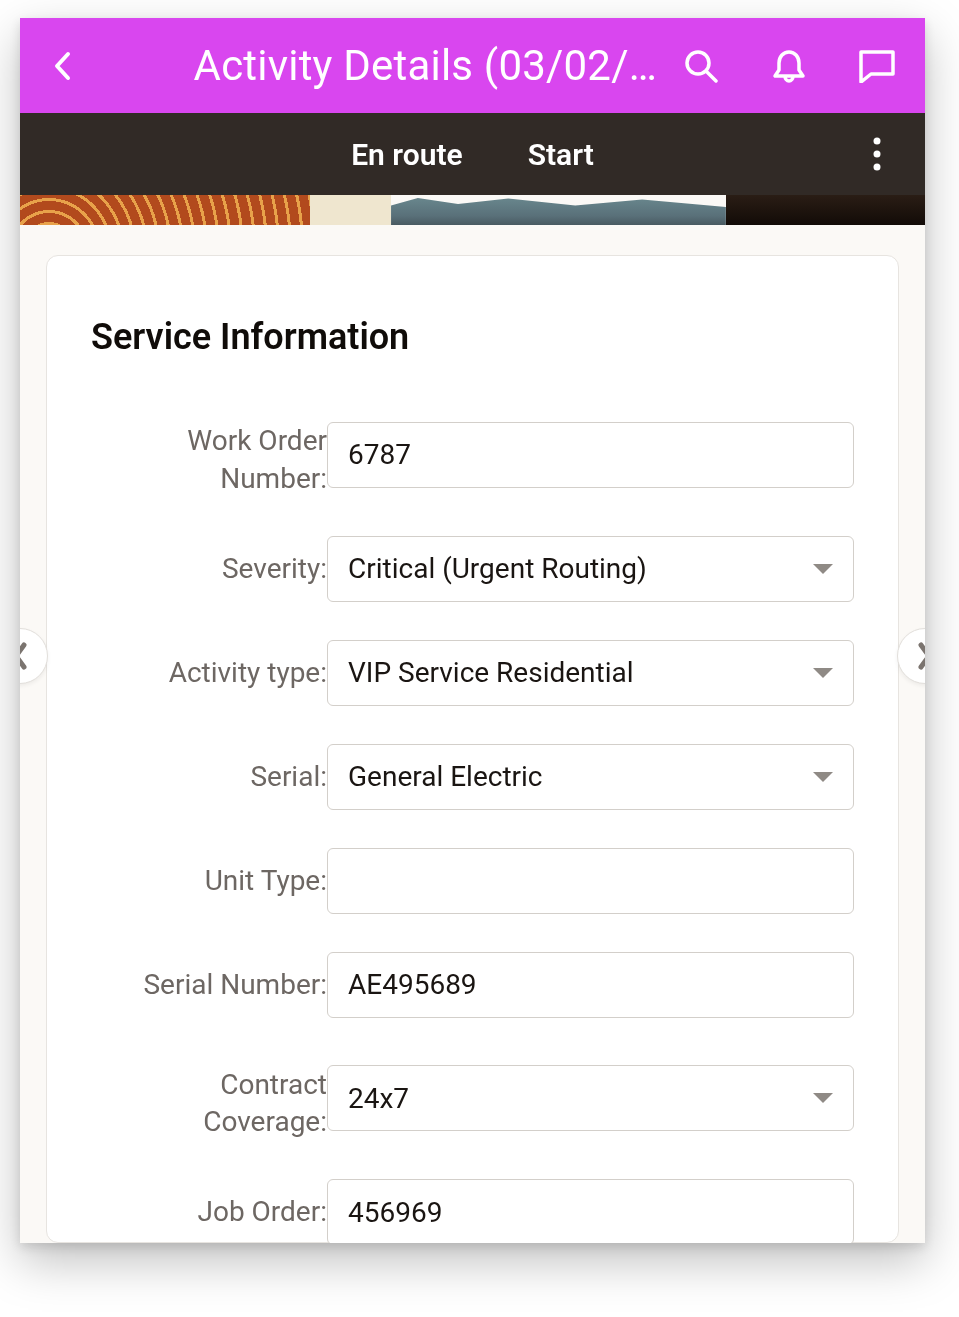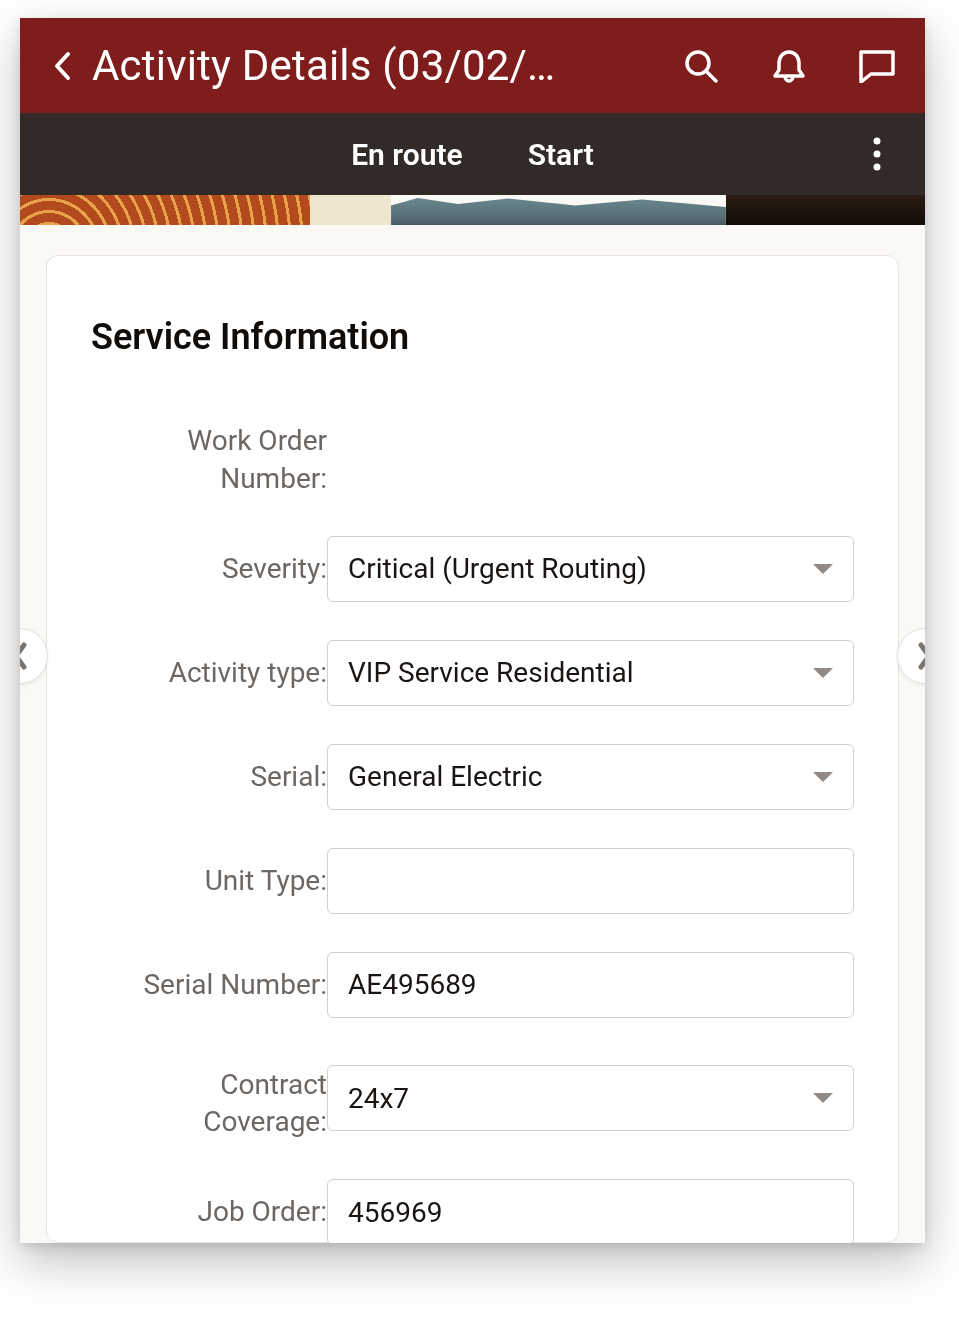--- a/index.html
+++ b/index.html
@@ -14,26 +14,27 @@
       position: relative;
       width: 905px;
       height: 1225px;
       margin: 18px 0 0 20px;
       background: #fbf9f6;
       box-shadow: 0 18px 45px rgba(0,0,0,0.25), 0 4px 10px rgba(0,0,0,0.12);
       overflow: hidden;
     }
     
     .appbar {
-      background: #7f1d1d;
+      background: #d946ef;
       color: #ffffff;
       height: 95px;
       display: flex;
       align-items: center;
       padding: 0 28px 0 22px;
+      text-align: right;
     }
     .appbar .back {
       width: 40px; height: 40px;
       display: flex; align-items: center; justify-content: center;
       cursor: pointer;
     }
     .appbar .title {
       flex: 1;
       font-size: 42px;
       font-weight: 400;
@@ -240,20 +241,25 @@
       <path d="M5 3 L13 14 L5 25" stroke="#7b746f" stroke-width="5" stroke-linecap="round" stroke-linejoin="round" fill="none"></path>
     </svg>
   </div>
 
   <div class="content">
     <div class="card">
       <div class="section-title">Service Information</div>
 
       <div class="field-row tall">
         <div class="label">Work Order Number:</div>
+        <div class="control">
+          <div class="text-input">
+            <span>6787</span>
+          </div>
+        </div>
       </div>
 
       <div class="field-row">
         <div class="label">Severity:</div>
         <div class="control">
           <div class="select">
             <span>Critical (Urgent Routing)</span>
             <span class="caret">
               <svg width="24" height="14" viewBox="0 0 24 14">
                   <path d="M2 2 L12 12 L22 2 Z" fill="#8f8a85"></path>

